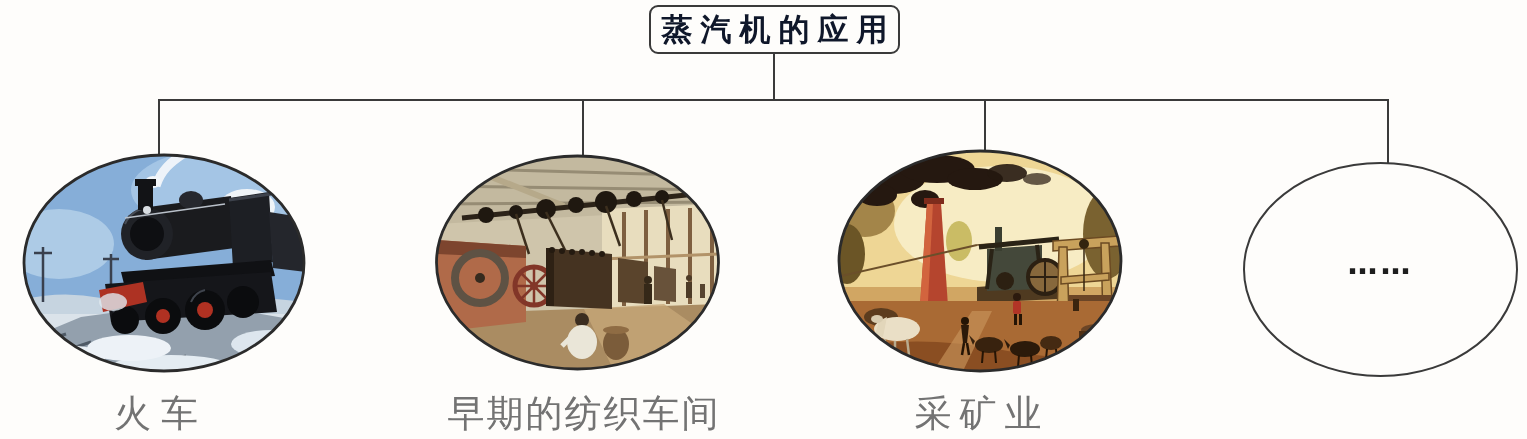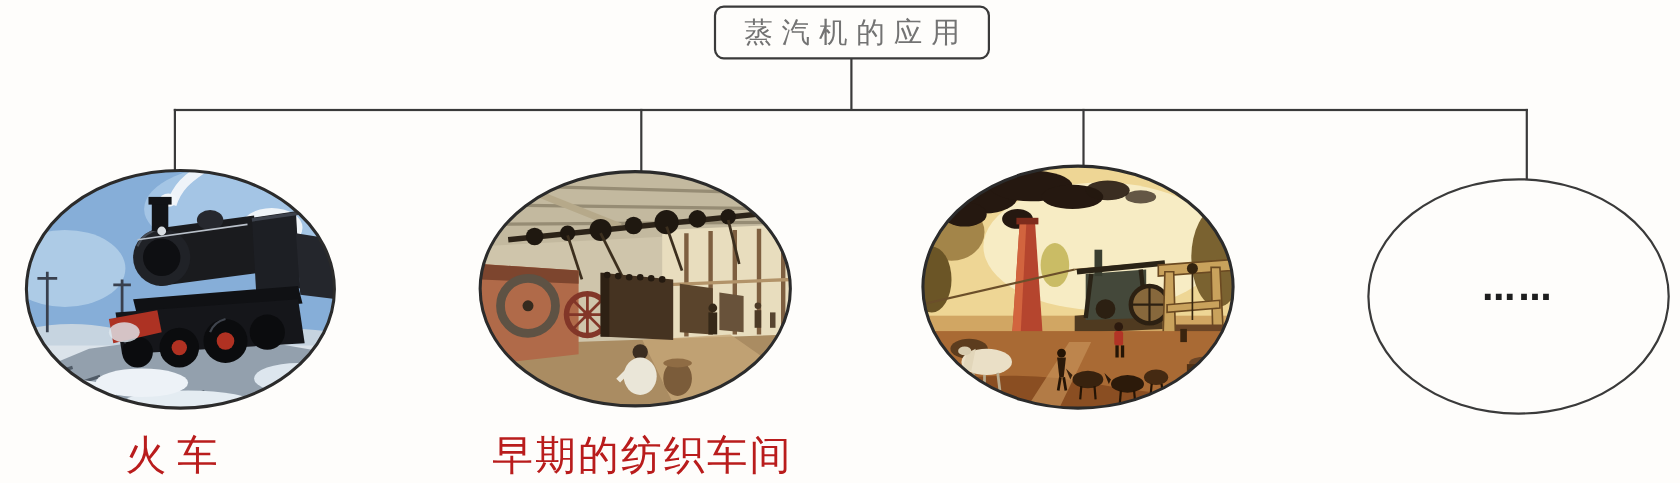--- a/index.html
+++ b/index.html
@@ -17,39 +17,39 @@
     font-family:"Liberation Serif","DejaVu Serif",serif;
     color:var(--ink);
   }
   .title-box{
     position:absolute;left:649px;top:5px;width:251px;height:49px;
     border:2.5px solid var(--line);border-radius:9px;
     display:flex;align-items:center;justify-content:center;
     background:var(--paper);
   }
   .title-box span{
-    font-size:26px;letter-spacing:8px;padding-left:8px;color:#737373;
+    font-size:31px;letter-spacing:8px;padding-left:8px;color:#0f172a;font-weight:bold;
   }
   .cline{position:absolute;background:var(--line);}
   .node-svg{position:absolute;display:block;}
   .node-empty{
     position:absolute;left:1243px;top:162px;width:275px;height:215px;
     border:2.5px solid var(--line);border-radius:50%;
     background:var(--paper);
     display:flex;align-items:center;justify-content:center;
   }
   .node-empty .dots{
     font-family:"DejaVu Sans",sans-serif;
     font-size:30px;letter-spacing:3px;color:#1e1e1e;font-weight:bold;
     transform:translateY(-6px);
   }
   .caption{
     position:absolute;top:391px;height:46px;
     display:flex;align-items:center;justify-content:center;
-    font-size:37px;color:#b91c1c;
+    font-size:37px;color:#737373;
   }
   .caption.c1{left:56px;width:200px;letter-spacing:10px;padding-left:10px;}
   .caption.c2{left:433px;width:300px;letter-spacing:2px;padding-left:2px;text-align:right;}
   .caption.c3{left:878px;width:200px;letter-spacing:8px;padding-left:8px;}
 </style>
 </head>
 <body>
 
 <div class="canvas">
 
@@ -319,14 +319,15 @@
     </g>
     <ellipse cx="143" cy="112" rx="141" ry="110" fill="none" stroke="#2b2b2b" stroke-width="2.8"></ellipse>
   </svg>
 
   <div class="node-empty">
     <span class="dots">……</span>
   </div>
 
   <div class="caption c1">火车</div>
   <div class="caption c2">早期的纺织车间</div>
+  <div class="caption c3">采矿业</div>
 
 </div>
 
 </body></html>

